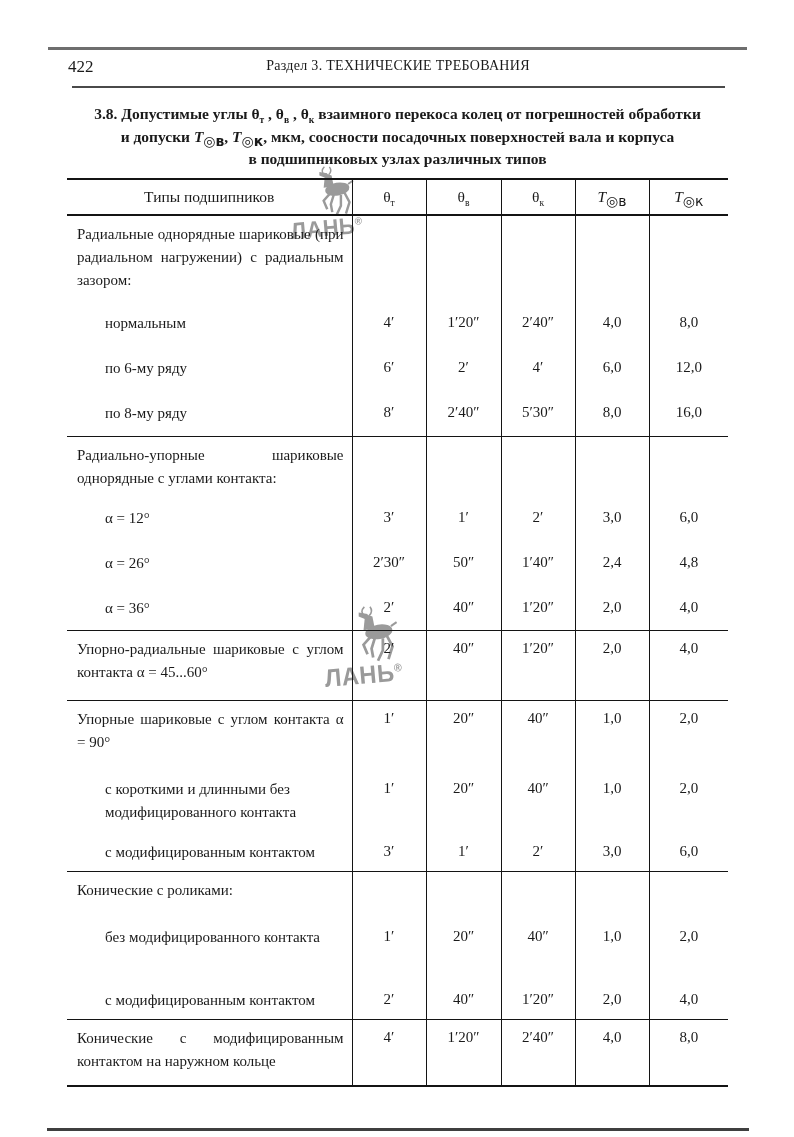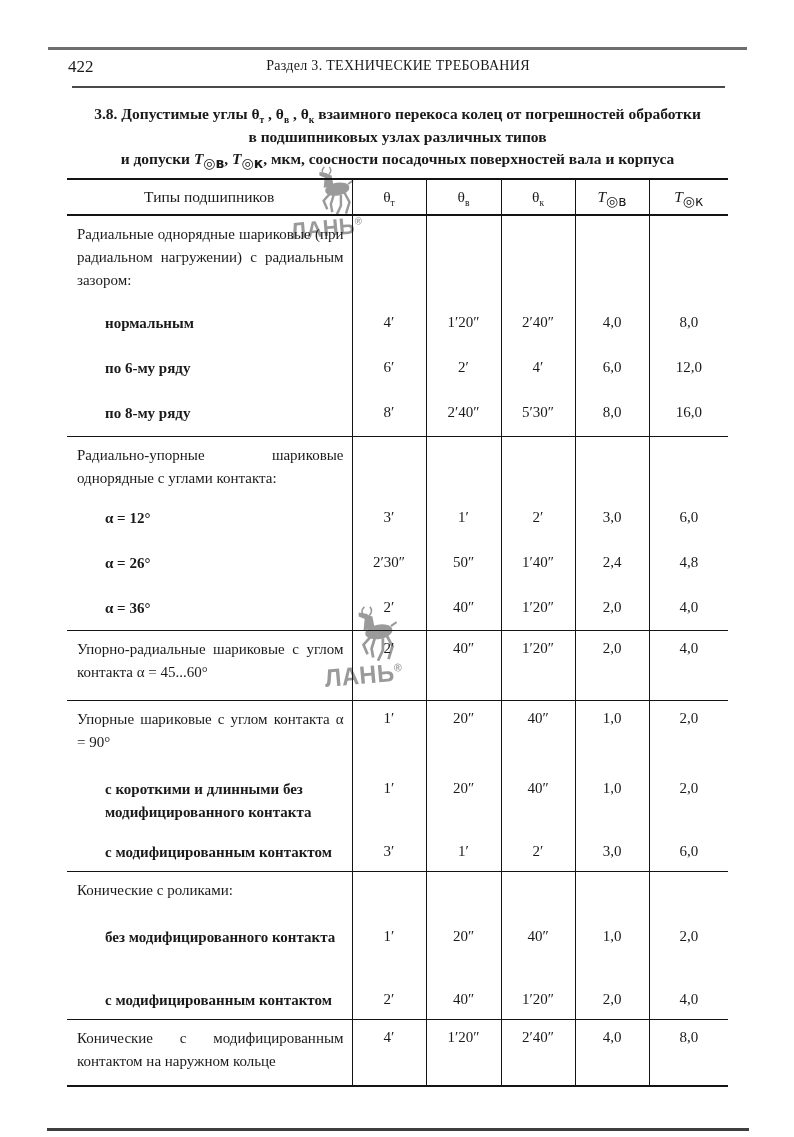--- a/index.html
+++ b/index.html
@@ -40,21 +40,21 @@
   }
   #bearings th:first-child,#bearings td:first-child{border-left:none;}
   #bearings thead th{
     border-bottom:2.5px solid #141414;height:34px;vertical-align:middle;
     text-align:center;font-weight:normal;font-size:15.5px;
   }
   #bearings tr.sec td{border-top:1.5px solid #141414;}
   #bearings td.lbl{
     text-align:justify;padding:7px 8px 0 10px;line-height:23px;
   }
-  #bearings tr.ind td.lbl{padding-left:38px;text-align:left;font-weight:bold;}
+  #bearings tr.ind td.lbl{padding-left:38px;text-align:left;}
   #bearings td.val{text-align:center;padding-top:7px;line-height:21px;}
   tr.h82 td{height:82px;} tr.h56 td{height:56px;} tr.h52 td{height:52px;}
   tr.h40 td{height:40px;} tr.h38 td{height:38px;} tr.h34 td{height:34px;}
   tr.h33 td{height:33px;} tr.h62 td{height:62px;} tr.h63 td{height:63px;}
   tr.h30 td{height:30px;} tr.h58 td{height:58px;}
 
   .watermark{position:absolute;z-index:1;color:#9a9a9a;}
   .watermark .wm-text{
     font-family:"Liberation Sans","DejaVu Sans",sans-serif;font-weight:bold;
     transform:rotate(-5deg) scaleX(.95);transform-origin:left bottom;
@@ -75,22 +75,22 @@
 
 <div id="running-head">
   <span id="page-number">422</span>
   <div id="running-title">Раздел 3. ТЕХНИЧЕСКИЕ ТРЕБОВАНИЯ</div>
 </div>
 
 <div id="head-rule" class="rule"></div>
 
 <div id="table-title">
   <div><span>3.8. Допустимые углы </span><span>θ</span><sub>т</sub><span> , </span><span>θ</span><sub>в</sub><span> , </span><span>θ</span><sub>к</sub><span>  взаимного перекоса колец от погрешностей обработки</span></div>
+  <div><span>и допуски </span><span class="it">T</span><sub class="coax">◎в</sub><span>, </span><span class="it">T</span><sub class="coax">◎к</sub><span>, мкм, соосности посадочных поверхностей вала и корпуса</span></div>
   <div><span>в подшипниковых узлах различных типов</span></div>
-  <div><span>и допуски </span><span class="it">T</span><sub class="coax">◎в</sub><span>, </span><span class="it">T</span><sub class="coax">◎к</sub><span>, мкм, соосности посадочных поверхностей вала и корпуса</span></div>
 </div>
 
 <div class="watermark" id="wm1">
   <svg width="46" height="52" viewBox="0 0 64 72">
     <g fill="#9a9a9a" stroke="#9a9a9a">
       <path d="M20 1 C16 5 16 9 20 12" fill="none" stroke-width="2"></path>
       <path d="M27 1 C30 5 29 9 26 12" fill="none" stroke-width="2"></path>
       <polygon points="13,8 24,10 23,17 13,13" stroke="none"></polygon>
       <polygon points="21,10 30,13 33,28 19,30" stroke="none"></polygon>
       <ellipse cx="38" cy="32" rx="17" ry="9" stroke="none" transform="rotate(-10 38 32)"></ellipse>

